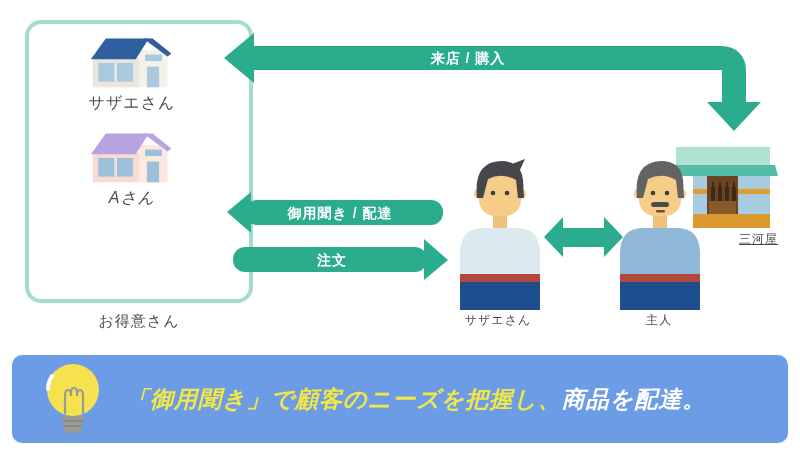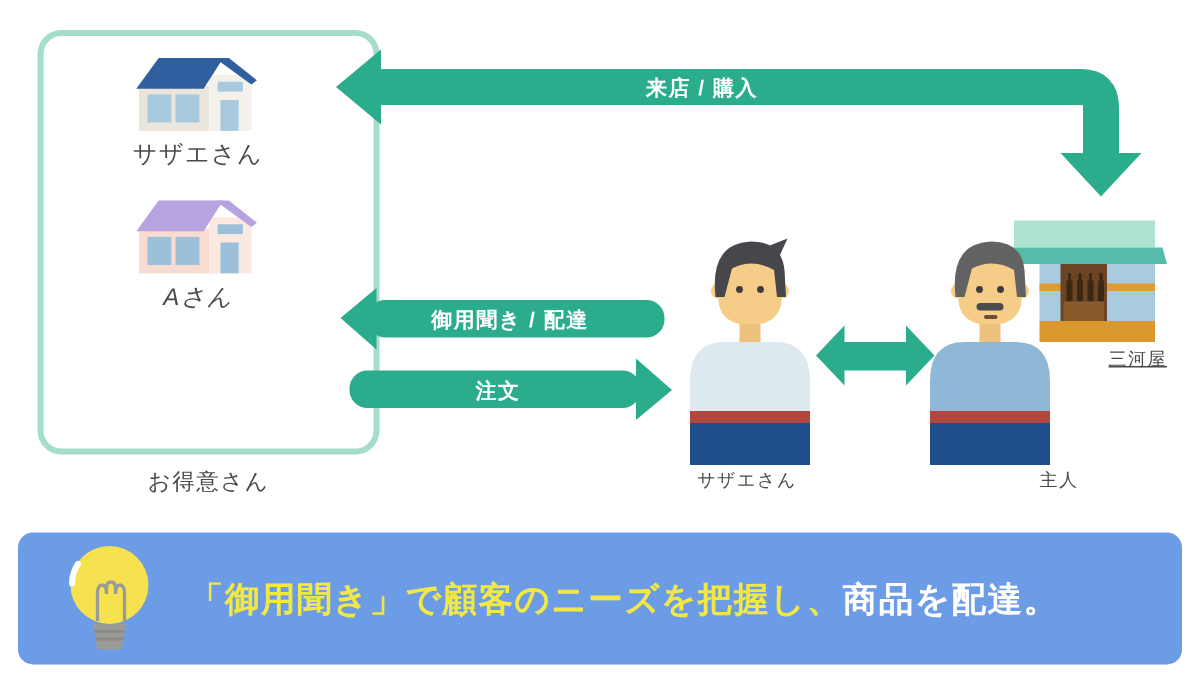--- a/index.html
+++ b/index.html
@@ -21,34 +21,34 @@
   .arrows-layer{position:absolute;left:0;top:0;width:800px;height:345px;z-index:3;pointer-events:none;}
   .arrow-shape{fill:var(--teal,#2aac8d);}
   .arrow-stroke{stroke:var(--teal,#2aac8d);stroke-width:24px;fill:none;}
   .arrow-text{fill:#ffffff;font-size:14px;font-weight:bold;text-anchor:middle;letter-spacing:1px;}
 
   
   .person{position:absolute;width:86px;z-index:2;}
   .p0{left:457px;top:158px;} .p1{left:617px;top:158px;}
   .person-label{position:absolute;width:120px;text-align:center;top:312px;
     font-size:12px;color:#4a4a4a;letter-spacing:1px;z-index:4;}
-  .pl0{left:438px;} .pl1{left:599px;text-align:right;}
+  .pl0{left:438px;} .pl1{left:599px;}
   .p1 .spike{display:none;}
   .p0 .mustache, .p0 .mouth{display:none;}
 
   
   .shop{position:absolute;left:672px;top:145px;z-index:1;}
   .shop-label{position:absolute;left:672px;top:231px;width:106px;text-align:right;
     font-size:12px;color:#4a4a4a;letter-spacing:1px;z-index:4;text-decoration:underline;}
 
   
   .banner{position:absolute;left:12px;top:355px;width:776px;height:88px;box-sizing:border-box;
     background:var(--bannerBg,#6d9ce6);border-radius:10px;display:flex;align-items:center;padding:0 18px 0 30px;}
   .banner-icon{flex:0 0 auto;margin-right:22px;}
-  .banner-text{font-size:23px;font-weight:bold;line-height:30px;color:var(--bannerFg,#ffffff);letter-spacing:1px;}
+  .banner-text{font-size:23px;font-weight:bold;line-height:30px;color:var(--bannerFg,#ffffff);letter-spacing:1px;font-style:italic;}
   .banner-text .hl{color:var(--bannerHl,#f2e845);}
 </style>
 </head>
 <body>
 
 <div class="stage" style="--teal: #2aac8d; --boxBorder: #a4ddcb; --bannerBg: #6d9ce6; --bannerHl: #f2e845; --bannerFg: #ffffff;">
   <div class="diagram">
 
     <div class="customers-box"></div>
 

